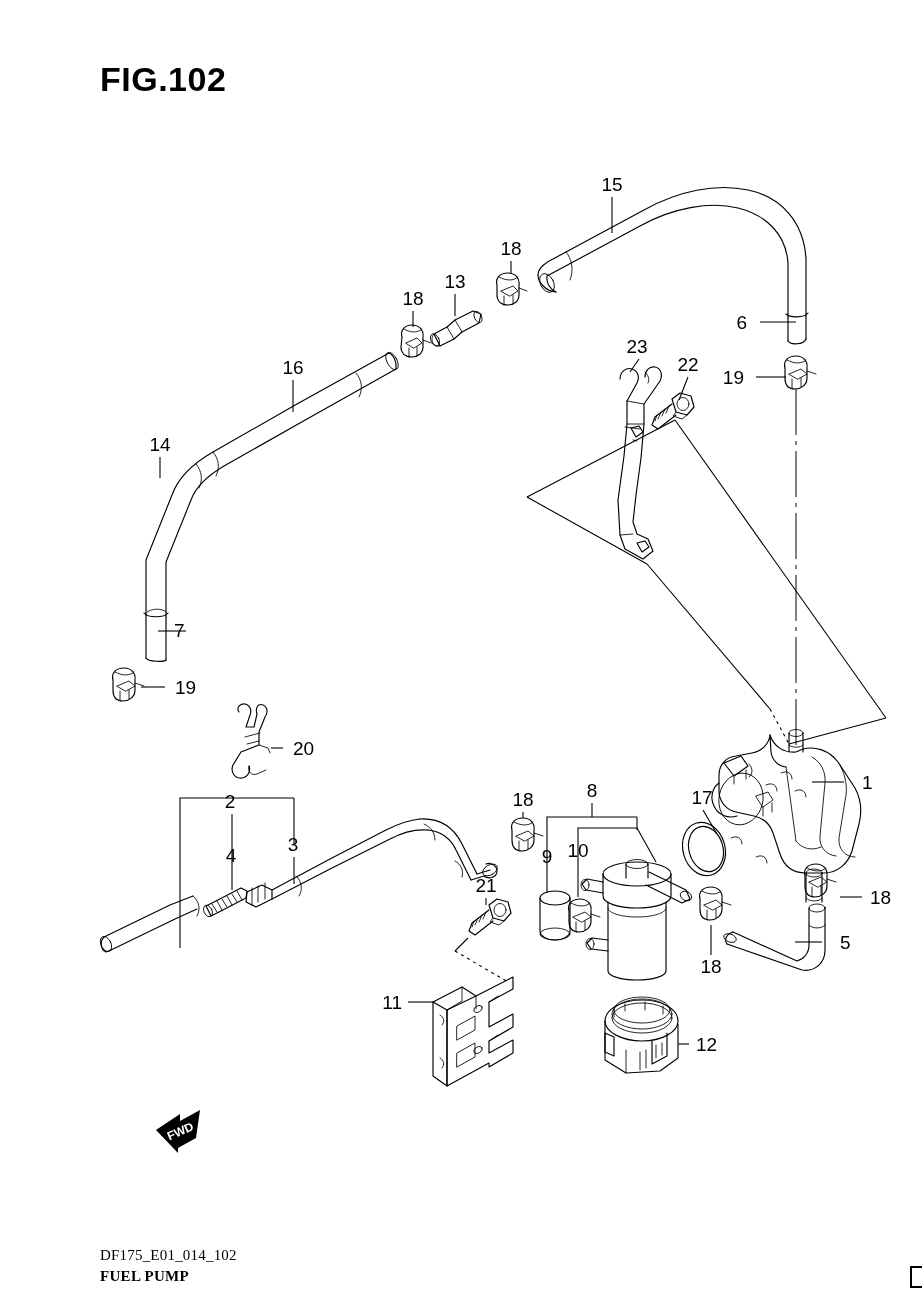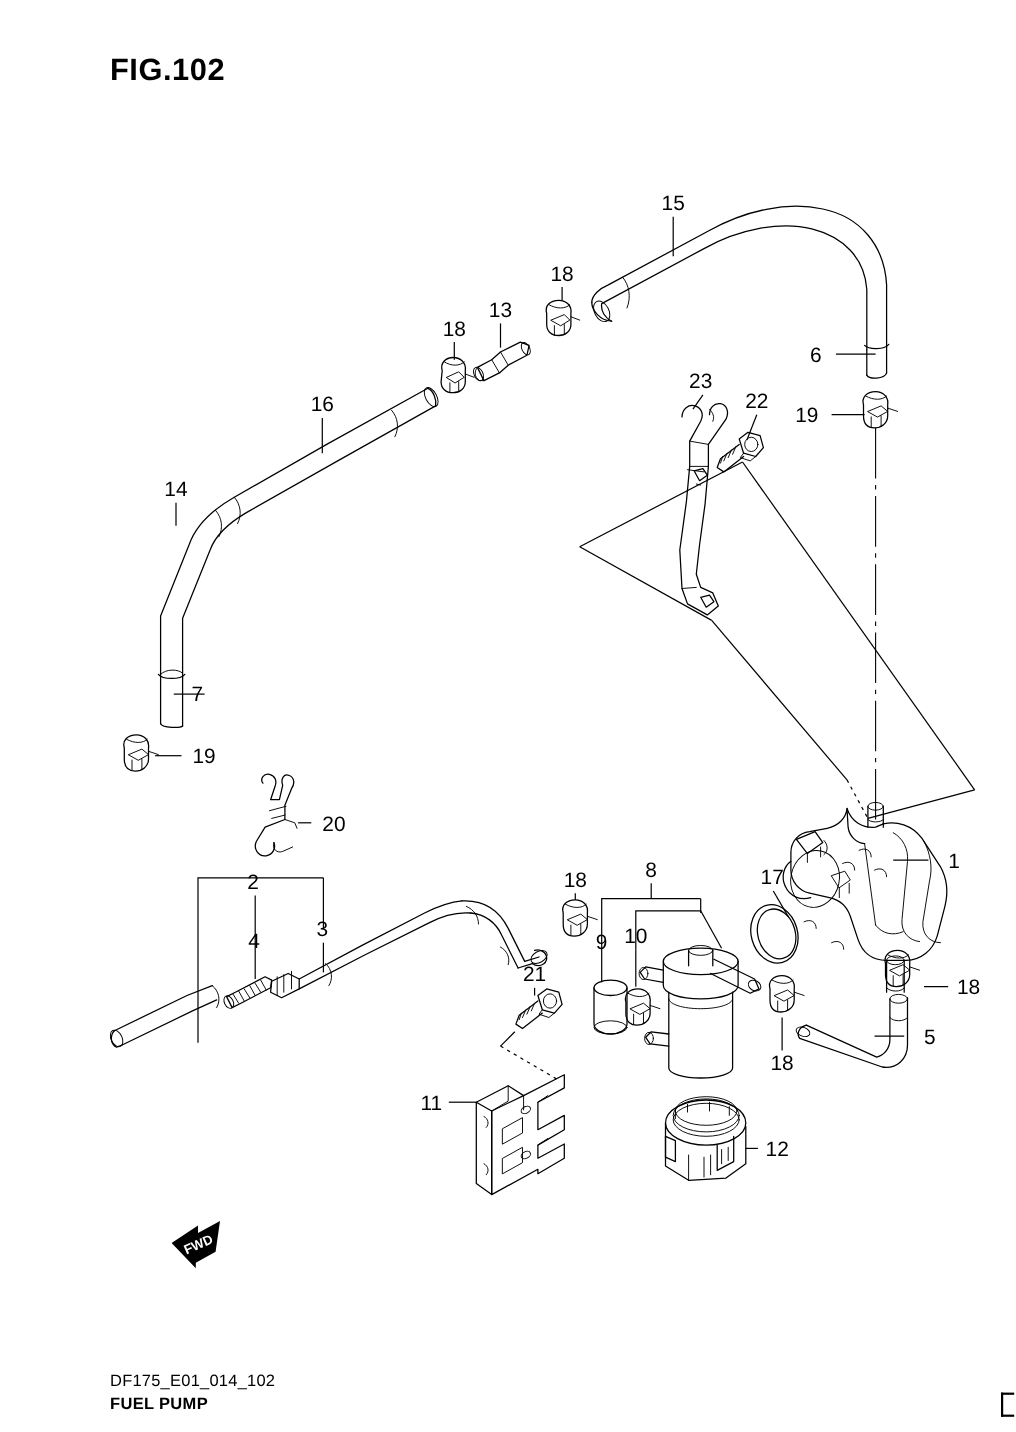--- a/index.html
+++ b/index.html
@@ -14,35 +14,35 @@
   #page {
     position: relative;
     width: 924px;
     height: 1302px;
     background: #ffffff;
     overflow: hidden;
   }
   #fig-title {
     position: absolute;
     left: 100px;
-    top: 48px;
-    font-size: 28px;
+    top: 60px;
+    font-size: 34px;
     font-weight: bold;
     letter-spacing: 0.5px;
     font-family: "Liberation Sans", sans-serif;
     color: #000;
     white-space: nowrap;
   }
   #footer {
     position: absolute;
     left: 100px;
     top: 1245px;
     font-size: 15px;
     line-height: 21px;
-    font-family: Liberation Sans, sans-serif;
+    font-family: Liberation Serif, serif;
     color: #000;
   }
   #footer .code { letter-spacing: 0.2px; }
   #footer .name { font-weight: bold; letter-spacing: 0.3px; }
   #corner-mark {
     position: absolute;
     right: 2px;
     top: 1266px;
     width: 10px;
     height: 18px;

